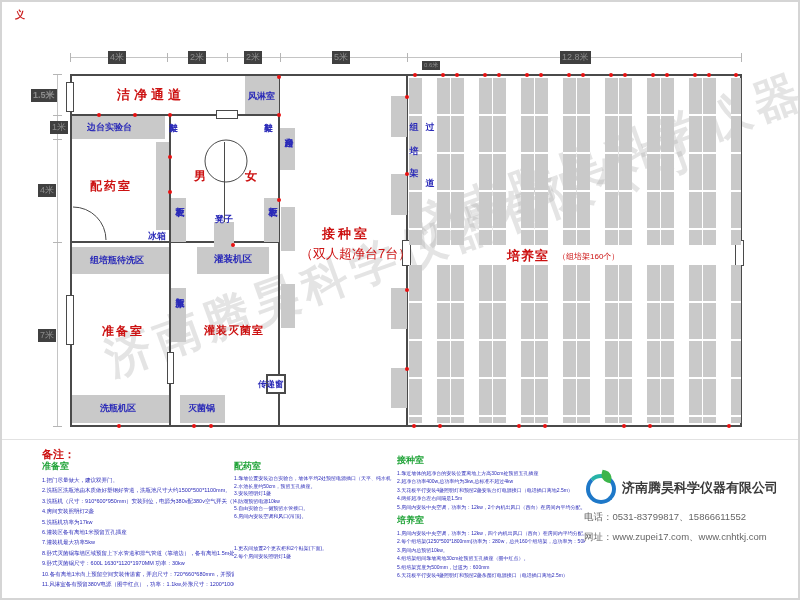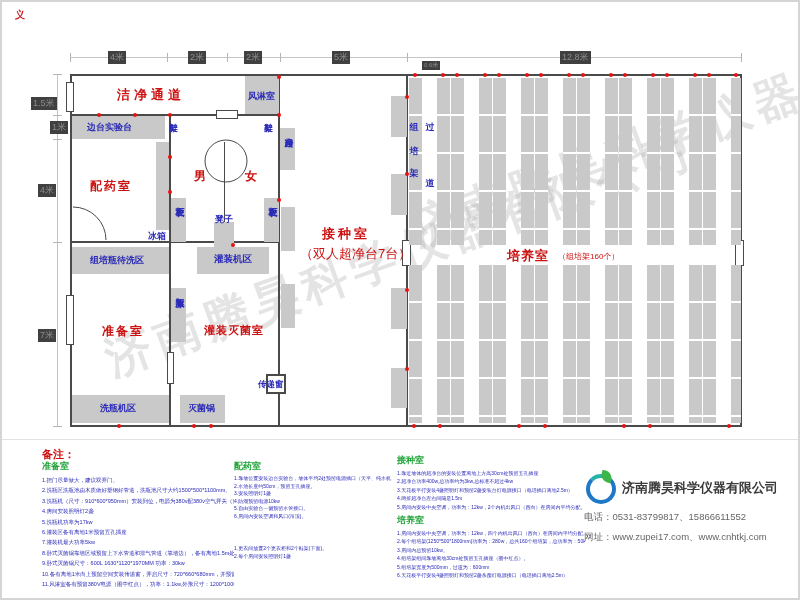--- a/index.html
+++ b/index.html
@@ -62,21 +62,21 @@
   <div class="dim-label" style="left:330px;top:49px;">5米</div>
   <div class="dim-label" style="left:558px;top:49px;">12.8米</div>
   <div class="dim-label" style="left:420px;top:59px;font-size:6px;">0.6米</div>
 
   <div class="dim-line" style="left:55px;top:72px;width:1px;height:353px;"></div>
   <div class="dim-tick" style="left:51px;top:72px;width:9px;height:1px;"></div>
   <div class="dim-tick" style="left:51px;top:113px;width:9px;height:1px;"></div>
   <div class="dim-tick" style="left:51px;top:137px;width:9px;height:1px;"></div>
   <div class="dim-tick" style="left:51px;top:240px;width:9px;height:1px;"></div>
   <div class="dim-tick" style="left:51px;top:424px;width:9px;height:1px;"></div>
-  <div class="dim-label" style="left:29px;top:95px;">1.5米</div>
+  <div class="dim-label" style="left:29px;top:87px;font-weight:bold;">1.5米</div>
   <div class="dim-label" style="left:36px;top:119px;margin-left:12px;">1米</div>
   <div class="dim-label" style="left:36px;top:182px;">4米</div>
   <div class="dim-label" style="left:36px;top:327px;">7米</div>
 
   <div class="plan-outline" style="left:68px;top:72px;width:668px;height:349px;"></div>
   <div class="wall" style="left:167px;top:113px;width:2px;height:312px;"></div>
   <div class="wall" style="left:222px;top:140px;width:1px;height:100px;"></div>
   <div class="wall" style="left:276px;top:72px;width:2px;height:353px;"></div>
   <div class="wall" style="left:404px;top:72px;width:2px;height:353px;"></div>
   <div class="wall" style="left:68px;top:112px;width:210px;height:2px;"></div>

